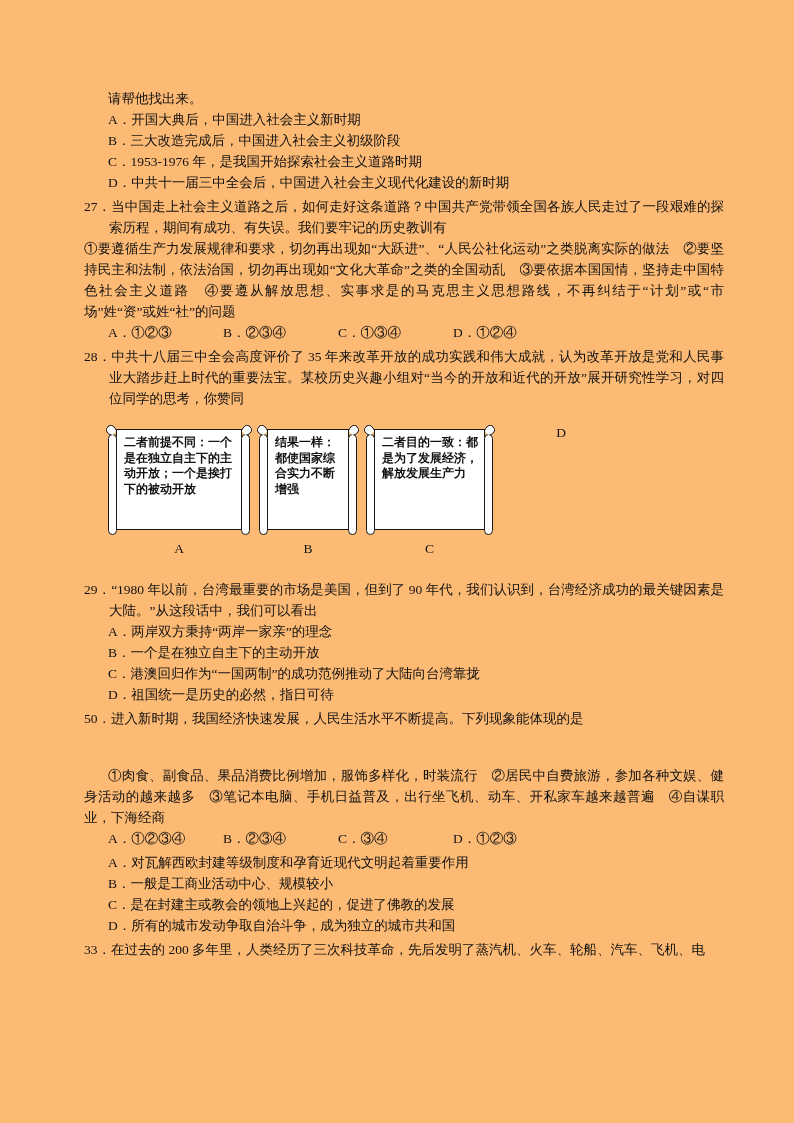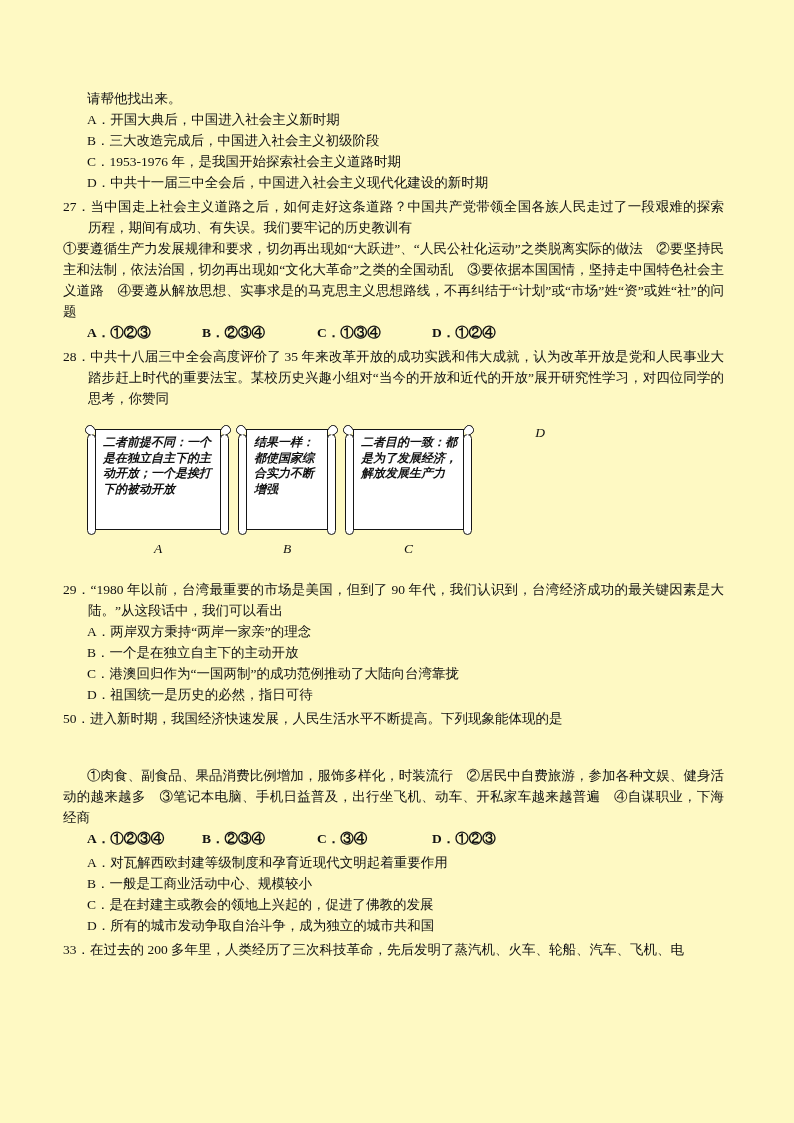--- a/index.html
+++ b/index.html
@@ -2,45 +2,44 @@
 <html><head>
 <meta charset="utf-8">
 <style>
   html, body { margin: 0; padding: 0; background: #ffffff; }
   .page {
     position: relative;
     width: 794px;
     height: 1123px;
     margin: 0 auto;
     box-sizing: border-box;
-    padding: 88px 70px 30px 63px;
-    background: #fef9c3;
+    padding: 88px 70px 30px 84px;
+    background: #fdba74;
     color: #111111;
     font-family: "Liberation Serif", "DejaVu Serif", serif;
     font-size: 13.5px;
     line-height: 21px;
     overflow: hidden;
   }
   p { margin: 0; text-align: justify; }
   .block { margin-bottom: 3px; }
   .ind { padding-left: 24px; }
   .hang { padding-left: 25px; text-indent: -25px; }
   .first-ind { text-indent: 24px; margin-top: 36px; }
   .answers { padding-left: 24px; white-space: nowrap; }
-  .answers .ans { display: inline-block; min-width: 115px; text-align: left; font-weight: bold; }
+  .answers .ans { display: inline-block; min-width: 115px; text-align: left; }
   .answers .ans:last-child { min-width: 0; }
   .answers .ans-wide { display: inline-block; min-width: 235px; text-align: left; }
 
   
   .scroll-row {
     display: flex;
     align-items: flex-start;
     gap: 9px;
     margin: 10px 0 20px 24px;
-    font-style: italic;
   }
   .scroll-col { display: flex; flex-direction: column; }
   .scroll { position: relative; height: 116px; }
   .scroll-face {
     position: absolute;
     left: 8px; right: 8px; top: 10px; bottom: 5px;
     border: 1.6px solid #161616;
     background: #ffffff;
     box-sizing: border-box;
     padding: 5px 5px 2px 7px;

